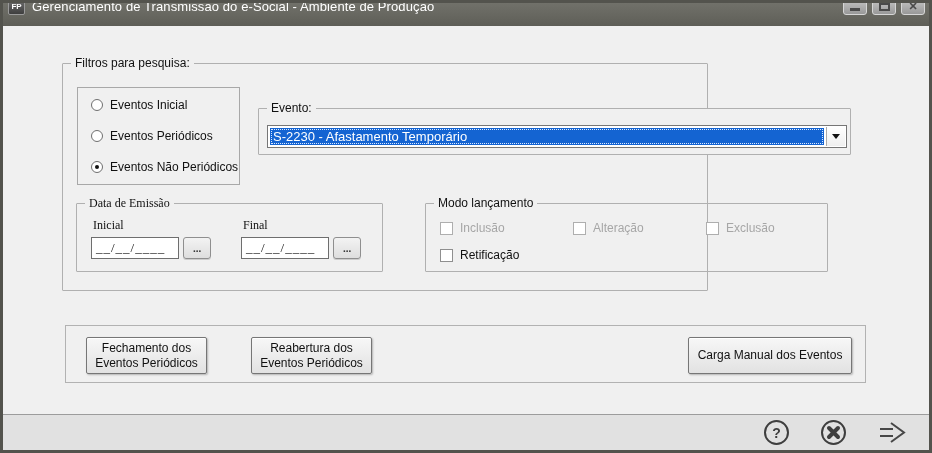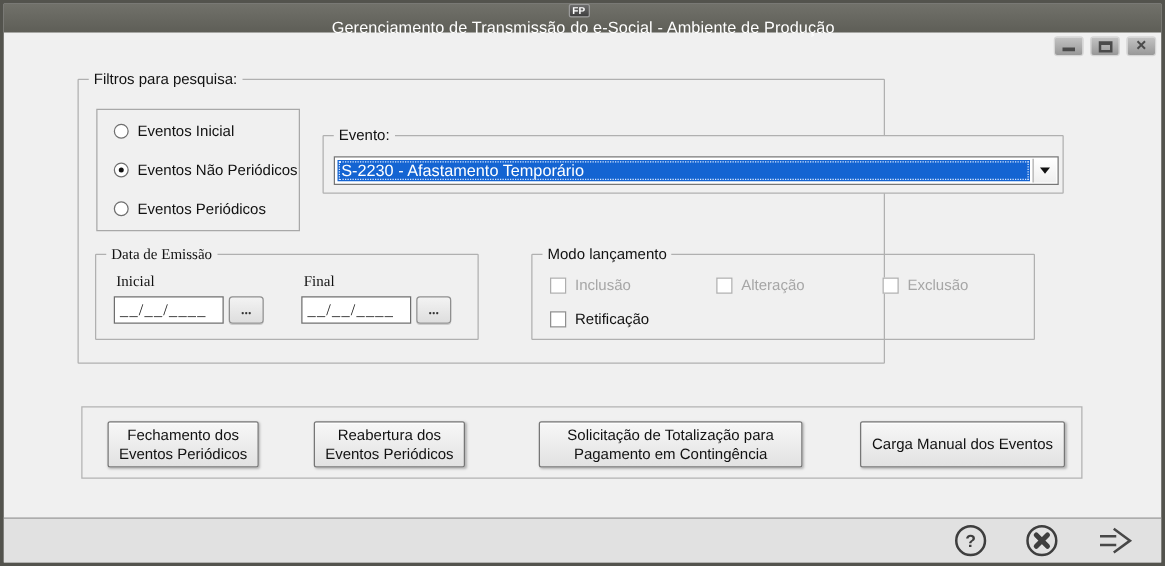--- a/index.html
+++ b/index.html
@@ -7,21 +7,21 @@
 
   .window{
     position:relative; width:932px; height:453px;
     border:3px solid #53534d; background:#f0f0f0; overflow:hidden;
   }
 
   
   .titlebar{
     position:absolute; left:0; top:0; right:0; height:23px;
     background:linear-gradient(#71716a,#5e5e57);
-    display:flex; align-items:center; padding:0 4px 16px 5px;flex-direction:column;
+    display:flex; align-items:center; padding:0 4px 16px 5px;
   }
   .app-icon{
     width:17px; height:16px; margin-right:7px;
     background:linear-gradient(#6e6e6e,#3e3e3e);
     border:1px solid #9a9a9a; border-radius:2px;
     color:#fff; font-size:8px; font-weight:bold;
     display:flex; align-items:center; justify-content:center;
   }
   .title-text{ color:#ffffff; font-size:13px; letter-spacing:.1px; }
   .win-controls{ margin-left:auto; display:flex; gap:5px; }
@@ -165,26 +165,26 @@
 
   <div class="groupbox g-filtros">
     <span class="gb-label">Filtros para pesquisa:</span>
 
     <div class="radio-box">
       <div class="radio-row">
         <span class="radio"></span>
         <span>Eventos Inicial</span>
       </div>
       <div class="radio-row">
+        <span class="radio"></span>
+        <span>Eventos Periódicos</span>
+      </div>
+      <div class="radio-row">
         <span class="radio sel"></span>
         <span>Eventos Não Periódicos</span>
-      </div>
-      <div class="radio-row">
-        <span class="radio"></span>
-        <span>Eventos Periódicos</span>
       </div>
     </div>
   </div>
 
   <div class="groupbox g-evento">
     <span class="gb-label">Evento:</span>
     <div class="combo">
       <div class="combo-sel">S-2230 - Afastamento Temporário</div>
       <div class="combo-btn">
         <span class="tri-down"></span>
@@ -221,21 +221,20 @@
     </div>
     <div class="cb-row enabled" style="left:14px; top:44px;">
       <span class="checkbox"></span>
       <span>Retificação</span>
     </div>
   </div>
 
   <div class="buttons-panel">
     <div class="action-btn btn-1">Fechamento dos Eventos Periódicos</div>
     <div class="action-btn btn-2">Reabertura dos Eventos Periódicos</div>
-    <div class="action-btn btn-3">Solicitação de Totalização para Pagamento em Contingência</div>
     <div class="action-btn btn-4">Carga Manual dos Eventos</div>
   </div>
 
   <div class="footer">
     <div class="foot-icon">
       <svg width="27" height="27" viewBox="0 0 27 27">
         <circle cx="13.5" cy="13.5" r="11.5" fill="none" stroke="#3e3e3e" stroke-width="2"></circle>
         <text x="13.5" y="18.5" text-anchor="middle" font-size="14" font-weight="bold" fill="#3e3e3e" font-family="Liberation Sans, sans-serif">?</text>
       </svg>
     </div>

